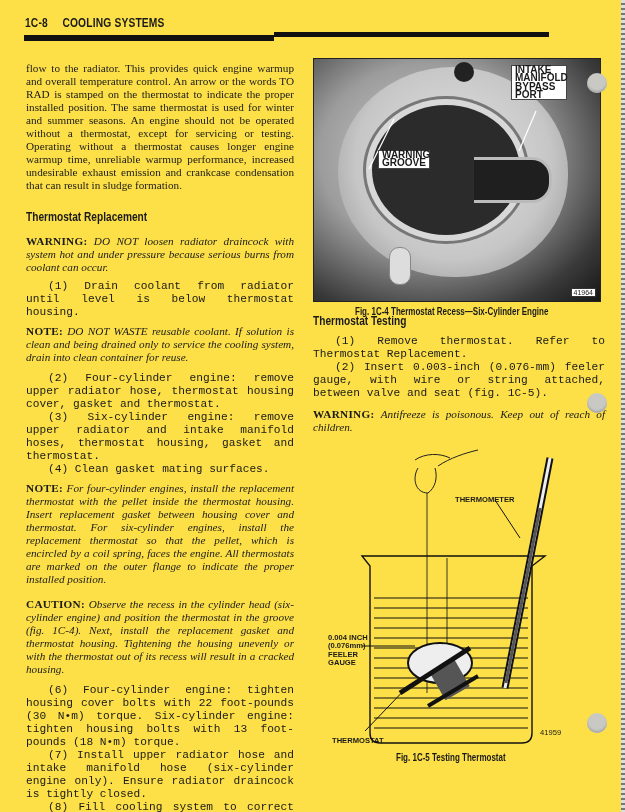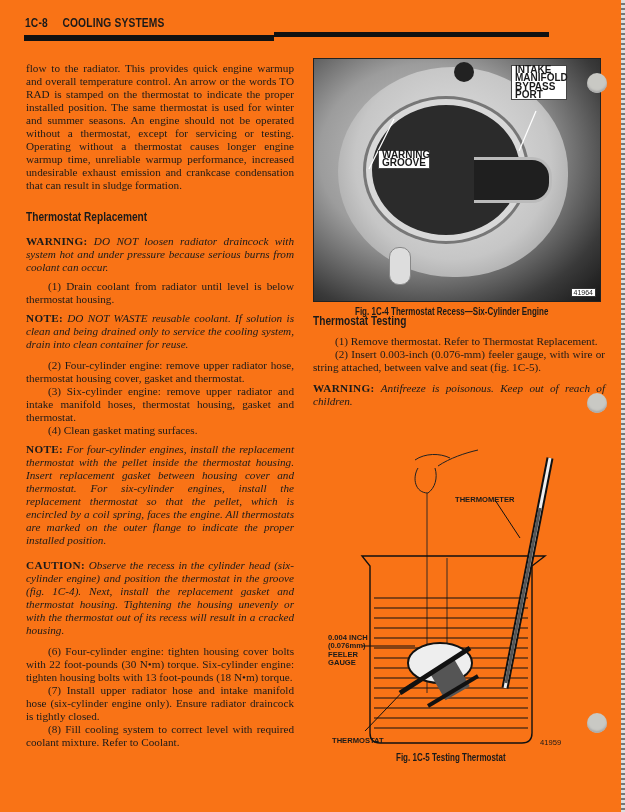--- a/index.html
+++ b/index.html
@@ -2,34 +2,34 @@
 <html><head>
 <meta charset="utf-8">
 <style>
   html, body { margin:0; padding:0; }
   body {
     width:625px; height:812px; overflow:hidden; position:relative;
     background:#ecebe6;
     font-family:"DejaVu Serif", "Liberation Serif", serif;
     color:#1a1a1a;
   }
-  .page { position:absolute; inset:0; background:#f97316; }
+  .page { position:absolute; inset:0; background:#fde047; }
   .edge { position:absolute; right:0; top:0; width:4px; height:812px;
     background:repeating-linear-gradient(#ddd 0 3px,#777 3px 5px); }
 
   .header { position:absolute; left:25px; top:16px; font-family:"Liberation Sans", sans-serif;
     font-weight:bold; font-size:12.5px; letter-spacing:0.2px; transform:scaleX(0.82); transform-origin:left; }
   .header .pg { margin-right:14px; }
   .rule { position:absolute; left:24px; top:35px; width:250px; height:6px; background:#111; }
   .rule2 { position:absolute; left:274px; top:32px; width:275px; height:5px; background:#111; }
 
   .col { position:absolute; font-family:"Liberation Serif", serif; font-size:11.2px; line-height:13px; text-align:justify; }
   .col p { margin:0; }
   .lc { left:26px; top:62px; width:268px; }
-  .ind { text-indent:22px; }
+  .ind { text-indent:22px;font-family:Liberation Mono, monospace; }
   .gap { margin-top:8px !important; }
   .gap2 { margin-top:6px !important; }
   .it { font-style:italic; }
   .lbl { font-weight:bold; font-style:normal; letter-spacing:0.3px; }
   h2 { font-family:"Liberation Sans", sans-serif; font-size:13px; font-weight:bold; margin:0;
     transform:scaleX(0.78); transform-origin:left; white-space:nowrap; }
 
   .photo { position:absolute; left:313px; top:58px; width:286px; height:242px;
     background:radial-gradient(ellipse at 40% 40%, #cfcfcf 0%, #9c9c9c 45%, #3a3a3a 80%, #161616 100%);
     overflow:hidden; border:1px solid #222; }
@@ -165,20 +165,20 @@
       <line x1="45" y1="283" x2="90" y2="236" stroke="#111" stroke-width="1"></line>
     </svg>
     <div class="illabel" style="left:135px;top:48px;">THERMOMETER</div>
     <div class="illabel" style="left:8px;top:186px;">
       <div>0.004 INCH</div>
       <div>(0.076mm)</div>
       <div>FEELER</div>
       <div>GAUGE</div>
     </div>
     <div class="illabel" style="left:12px;top:289px;">THERMOSTAT</div>
-    <div class="illabel" style="left:220px;top:291px;font-weight:normal;">41959</div>
+    <div class="illabel" style="left:220px;top:281px;font-weight:normal;">41959</div>
   </div>
   <div class="figcap" style="left:396px;top:752px;">Fig. 1C-5   Testing Thermostat</div>
 
   <div class="punch" style="left:587px;top:73px;"></div>
   <div class="punch" style="left:587px;top:393px;"></div>
   <div class="punch" style="left:587px;top:713px;"></div>
 </div>
 
 </body></html>

